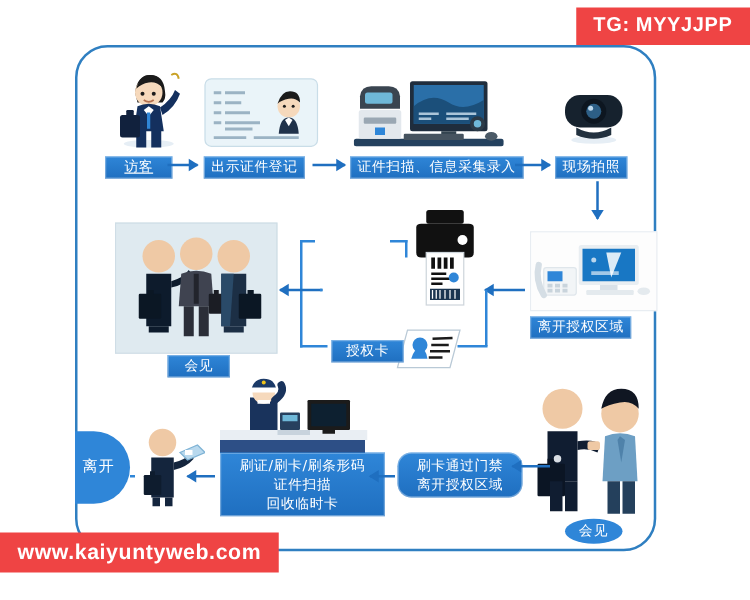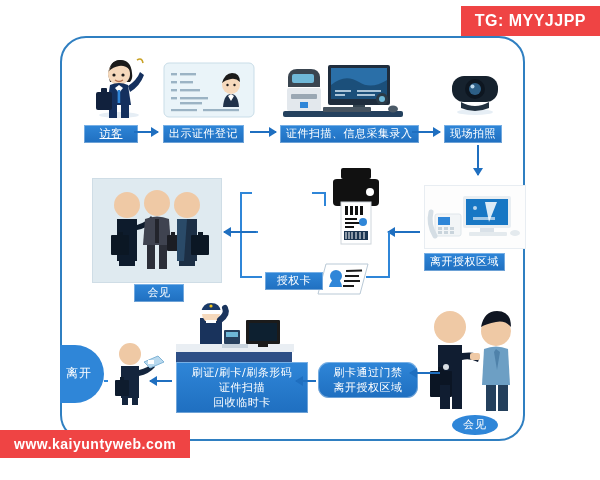--- a/index.html
+++ b/index.html
@@ -18,21 +18,21 @@
     background:#ef4444;
     color:#ffffff;
     font-size:15px;
     letter-spacing:.5px;
     padding:6px 14px;
     white-space:nowrap;
     font-family:"Liberation Sans",sans-serif;
     font-weight:bold;
   }
   #wm-tg{right:0;top:6px;font-size:16px;}
-  #wm-url{left:0;bottom:22px;font-size:14px;}
+  #wm-url{left:0;bottom:22px;font-size:17px;}
 
   
   #frame{
     position:absolute;left:60px;top:36px;width:465px;height:405px;
     border:2px solid #2f7fc1;border-radius:26px;background:#fff;
     box-sizing:border-box;
   }
 
   
   .chip{

